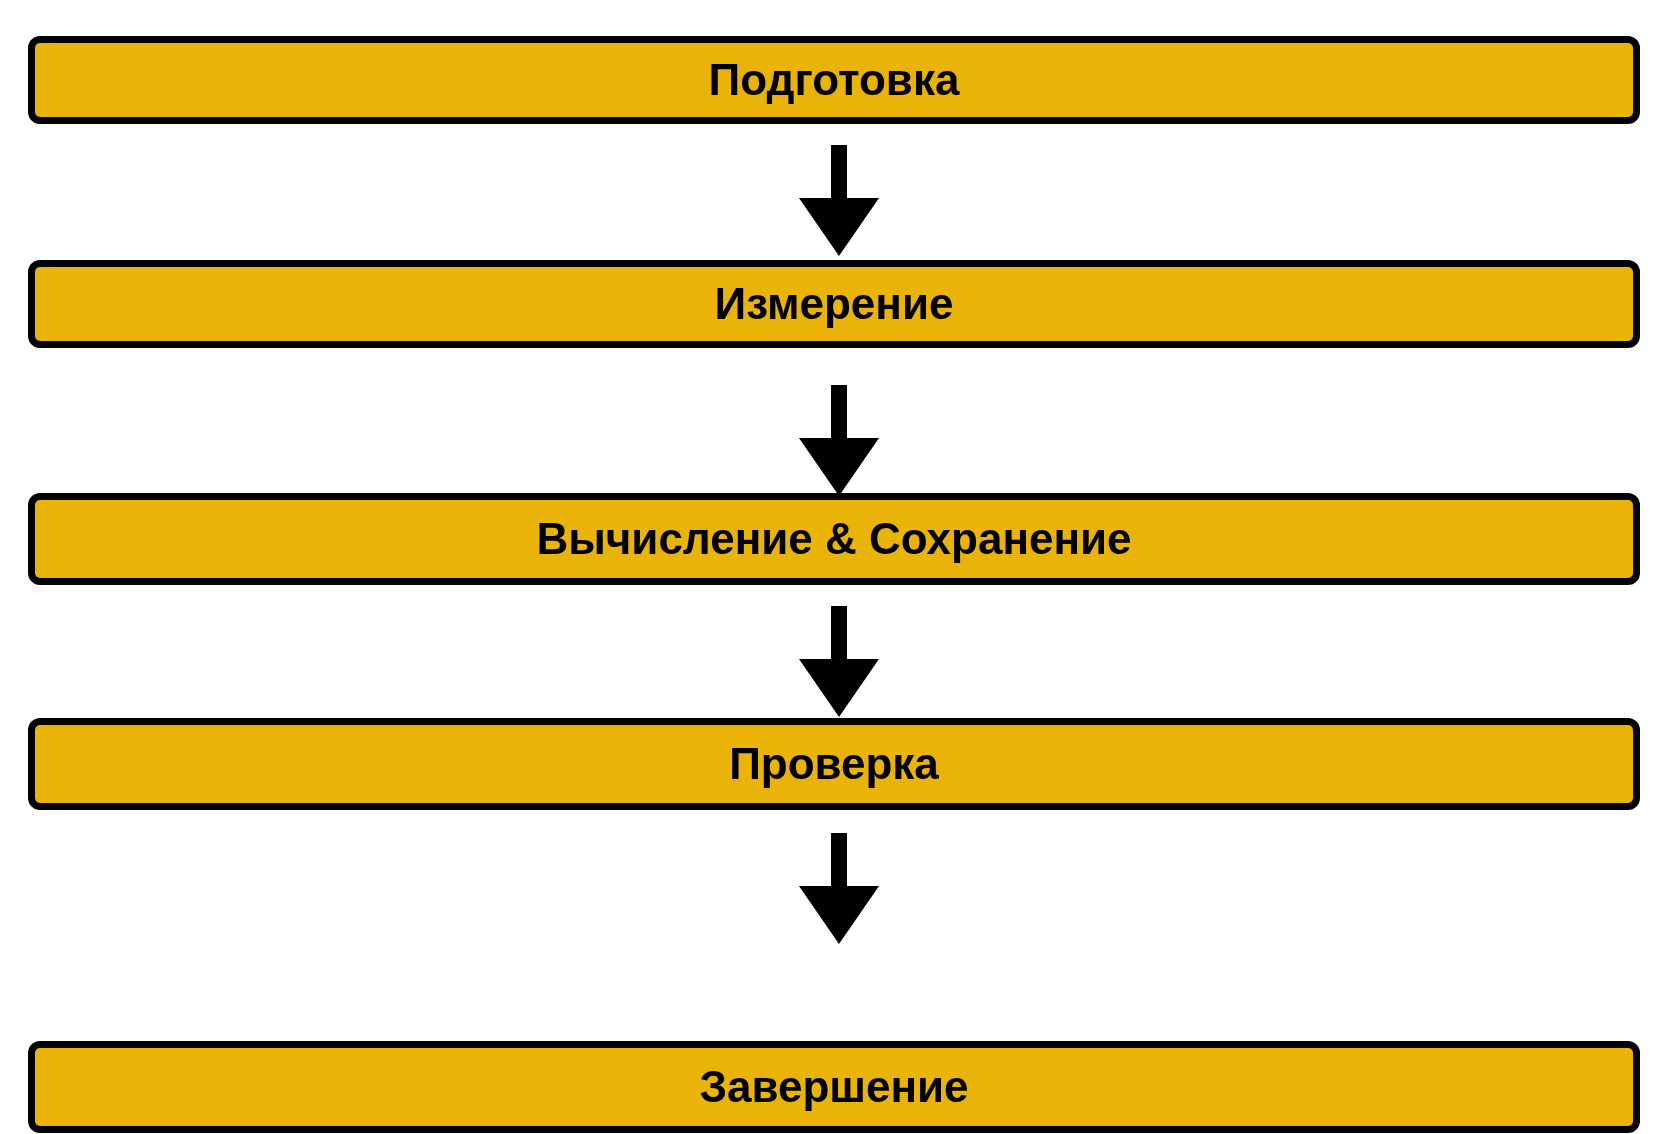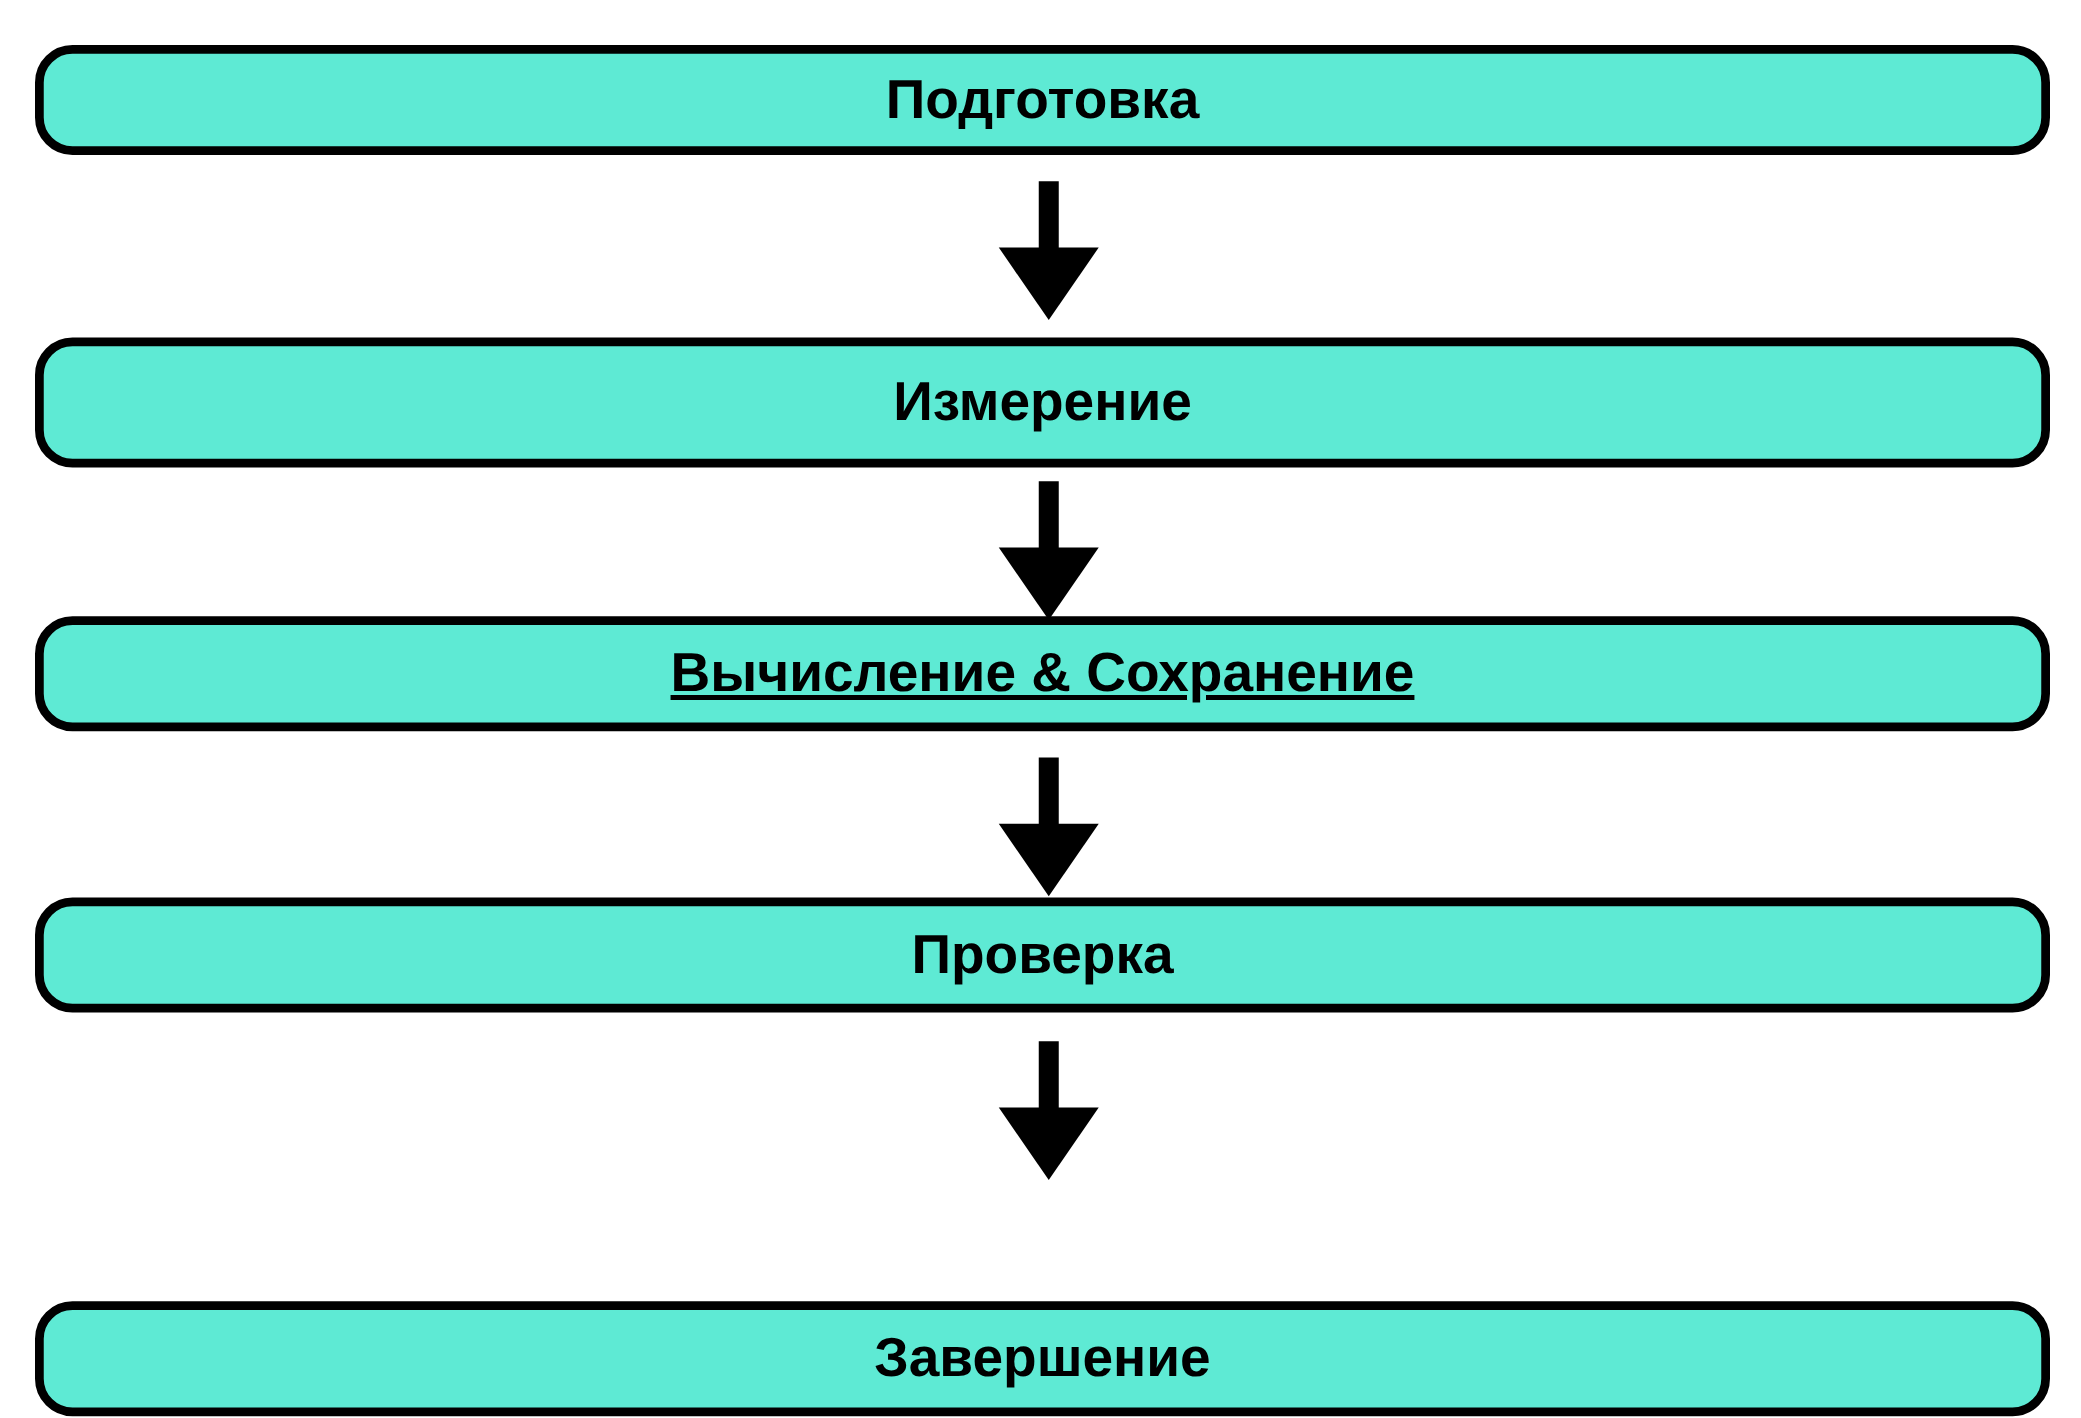--- a/index.html
+++ b/index.html
@@ -16,40 +16,40 @@
     width: 1665px;
     height: 1134px;
     background: #ffffff;
     overflow: hidden;
   }
   .flow-node {
     position: absolute;
     left: 28px;
     width: 1612px;
     box-sizing: border-box;
-    background: #5eead4;
+    background: #eab308;
     border: 7px solid #000000;
-    border-radius: 30px;
+    border-radius: 12px;
     display: flex;
     align-items: center;
     justify-content: center;
   }
   .flow-node-label {
     font-family: "Liberation Sans", sans-serif;
     font-weight: bold;
     font-size: 44px;
     line-height: 1;
     color: #000000;
     letter-spacing: 0px;
     white-space: nowrap;
     text-align: center;
   }
   .flow-node.n1 { top: 36px;   height: 88px; }
-  .flow-node.n2 { top: 270px;  height: 104px; }
-  .flow-node.n3 { top: 493px;  height: 92px; text-decoration: underline; }
+  .flow-node.n2 { top: 260px;  height: 88px; }
+  .flow-node.n3 { top: 493px;  height: 92px; }
   .flow-node.n4 { top: 718px;  height: 92px; }
   .flow-node.n5 { top: 1041px; height: 92px; }
 
   .flow-arrow {
     position: absolute;
     left: 799px;
     width: 80px;
   }
   .flow-arrow .shaft {
     position: absolute;

